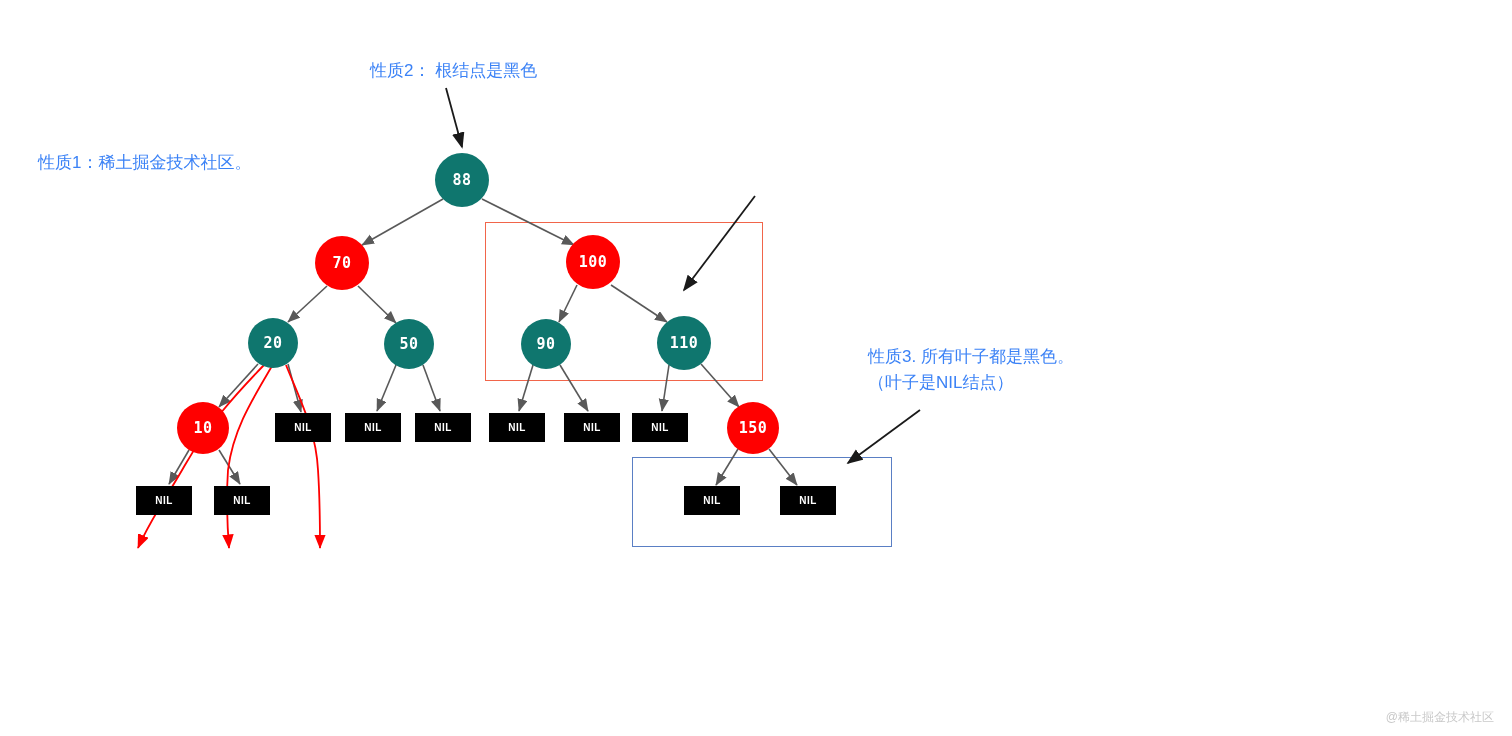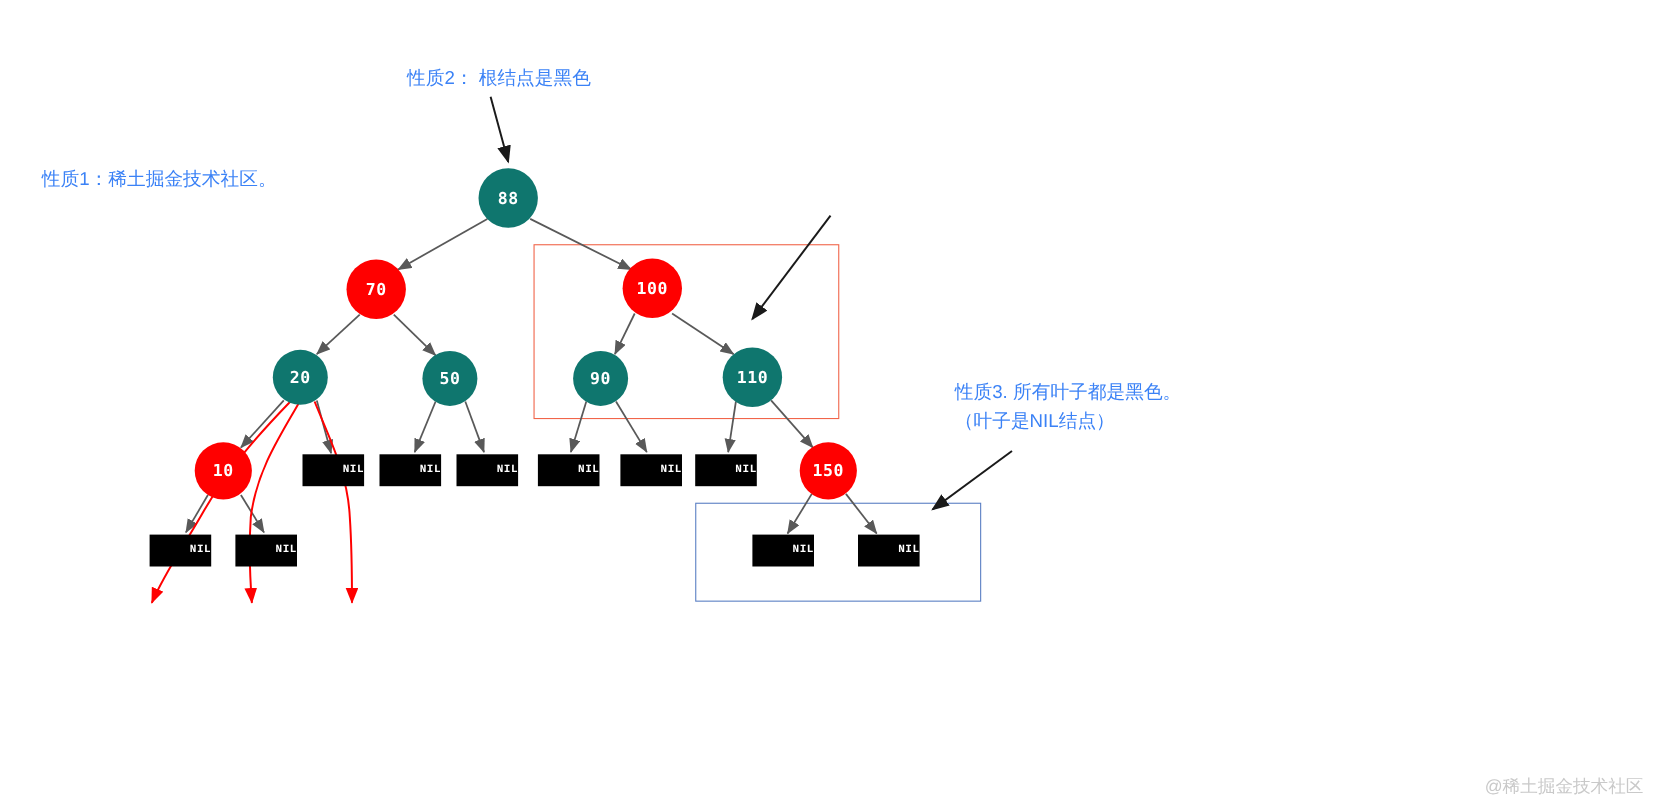--- a/index.html
+++ b/index.html
@@ -41,22 +41,22 @@
   }
   .node.red {
     background: #ff0000;
   }
   .nil {
     position: absolute;
     background: #000000;
     color: #ffffff;
     display: flex;
     align-items: center;
-    justify-content: flex-end;
-    font-family: Liberation Mono, monospace;
+    justify-content: center;
+    font-family: Liberation Sans, sans-serif;
     font-size: 10px;
     font-weight: 700;
     letter-spacing: 0.5px;
   }
   .note {
     position: absolute;
     color: #3b82f6;
     font-family: "Liberation Sans", sans-serif;
     font-size: 17px;
     line-height: 1.55;
@@ -70,21 +70,21 @@
     border: 1.5px solid #f1654a;
   }
   .box.blue-box {
     border: 1.5px solid #5a7fc4;
   }
   .watermark {
     position: absolute;
     right: 18px;
     bottom: 10px;
     color: #c9c9c9;
-    font-size: 16px;
+    font-size: 12px;
     font-family: "Liberation Sans", sans-serif;
   }
 </style>
 </head>
 <body>
 
 <div id="canvas">
 
   <div class="box red-box" style="left:485px; top:222px; width:276px; height:157px;"></div>
   <div class="box blue-box" style="left:632px; top:457px; width:258px; height:88px;"></div>

